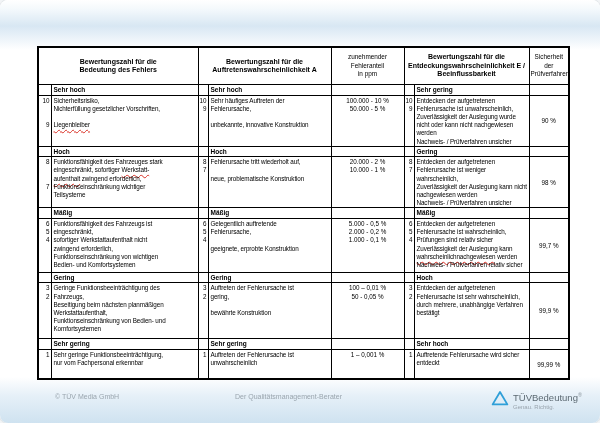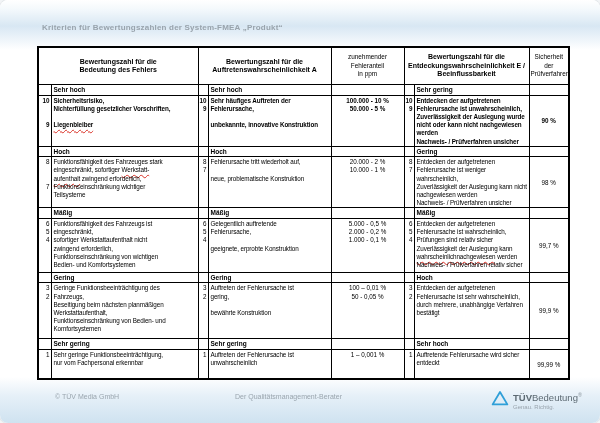--- a/index.html
+++ b/index.html
@@ -19,32 +19,31 @@
   td.txt span{white-space:pre-line;}
   td.ppm{font-size:6.3px;line-height:8.2px;text-align:center;white-space:pre-line;padding-top:1px;}
   td.pct{font-size:6.3px;text-align:center;vertical-align:middle;}
   .sp{text-decoration-line:underline;text-decoration-style:wavy;text-decoration-color:#d93025;text-decoration-thickness:1px;text-underline-offset:1.5px;}
   tr.b1{height:50px;} tr.b2{height:50px;} tr.b3{height:54px;} tr.b4{height:56px;} tr.b5{height:30px;}
   .foot-copy{position:absolute;left:55px;bottom:23px;font-size:7px;color:#9aa5ae;z-index:2;}
   .foot-center{position:absolute;left:235px;bottom:23px;font-size:7px;color:#9aa5ae;z-index:2;}
   .brand{position:absolute;right:18px;bottom:13px;display:flex;gap:4px;align-items:flex-start;z-index:2;}
   .brand-text{display:flex;flex-direction:column;}
   .brand-line{font-size:9.5px;color:#5d6a73;line-height:10px;}
-  .b1{font-weight:bold;}
+  .b1{font-weight:normal;}
   .reg{font-size:5.5px;vertical-align:super;color:#8b969e;}
   .tagline{font-size:6px;color:#9aa5ae;margin-top:1px;}
 </style>
 </head>
 <body>
 
 <div class="card">
   <div class="top-band"></div>
   <div class="bottom-band"></div>
 
-  <div class="title">Kriterien für Bewertungszahlen der System-FMEA „Produkt“</div>
 
   <div class="tbl-wrap">
     <table>
       <colgroup>
         <col style="width:13px">
           <col style="width:147px">
         <col style="width:10px">
           <col style="width:123px">
         <col style="width:73px">
         <col style="width:10px">

